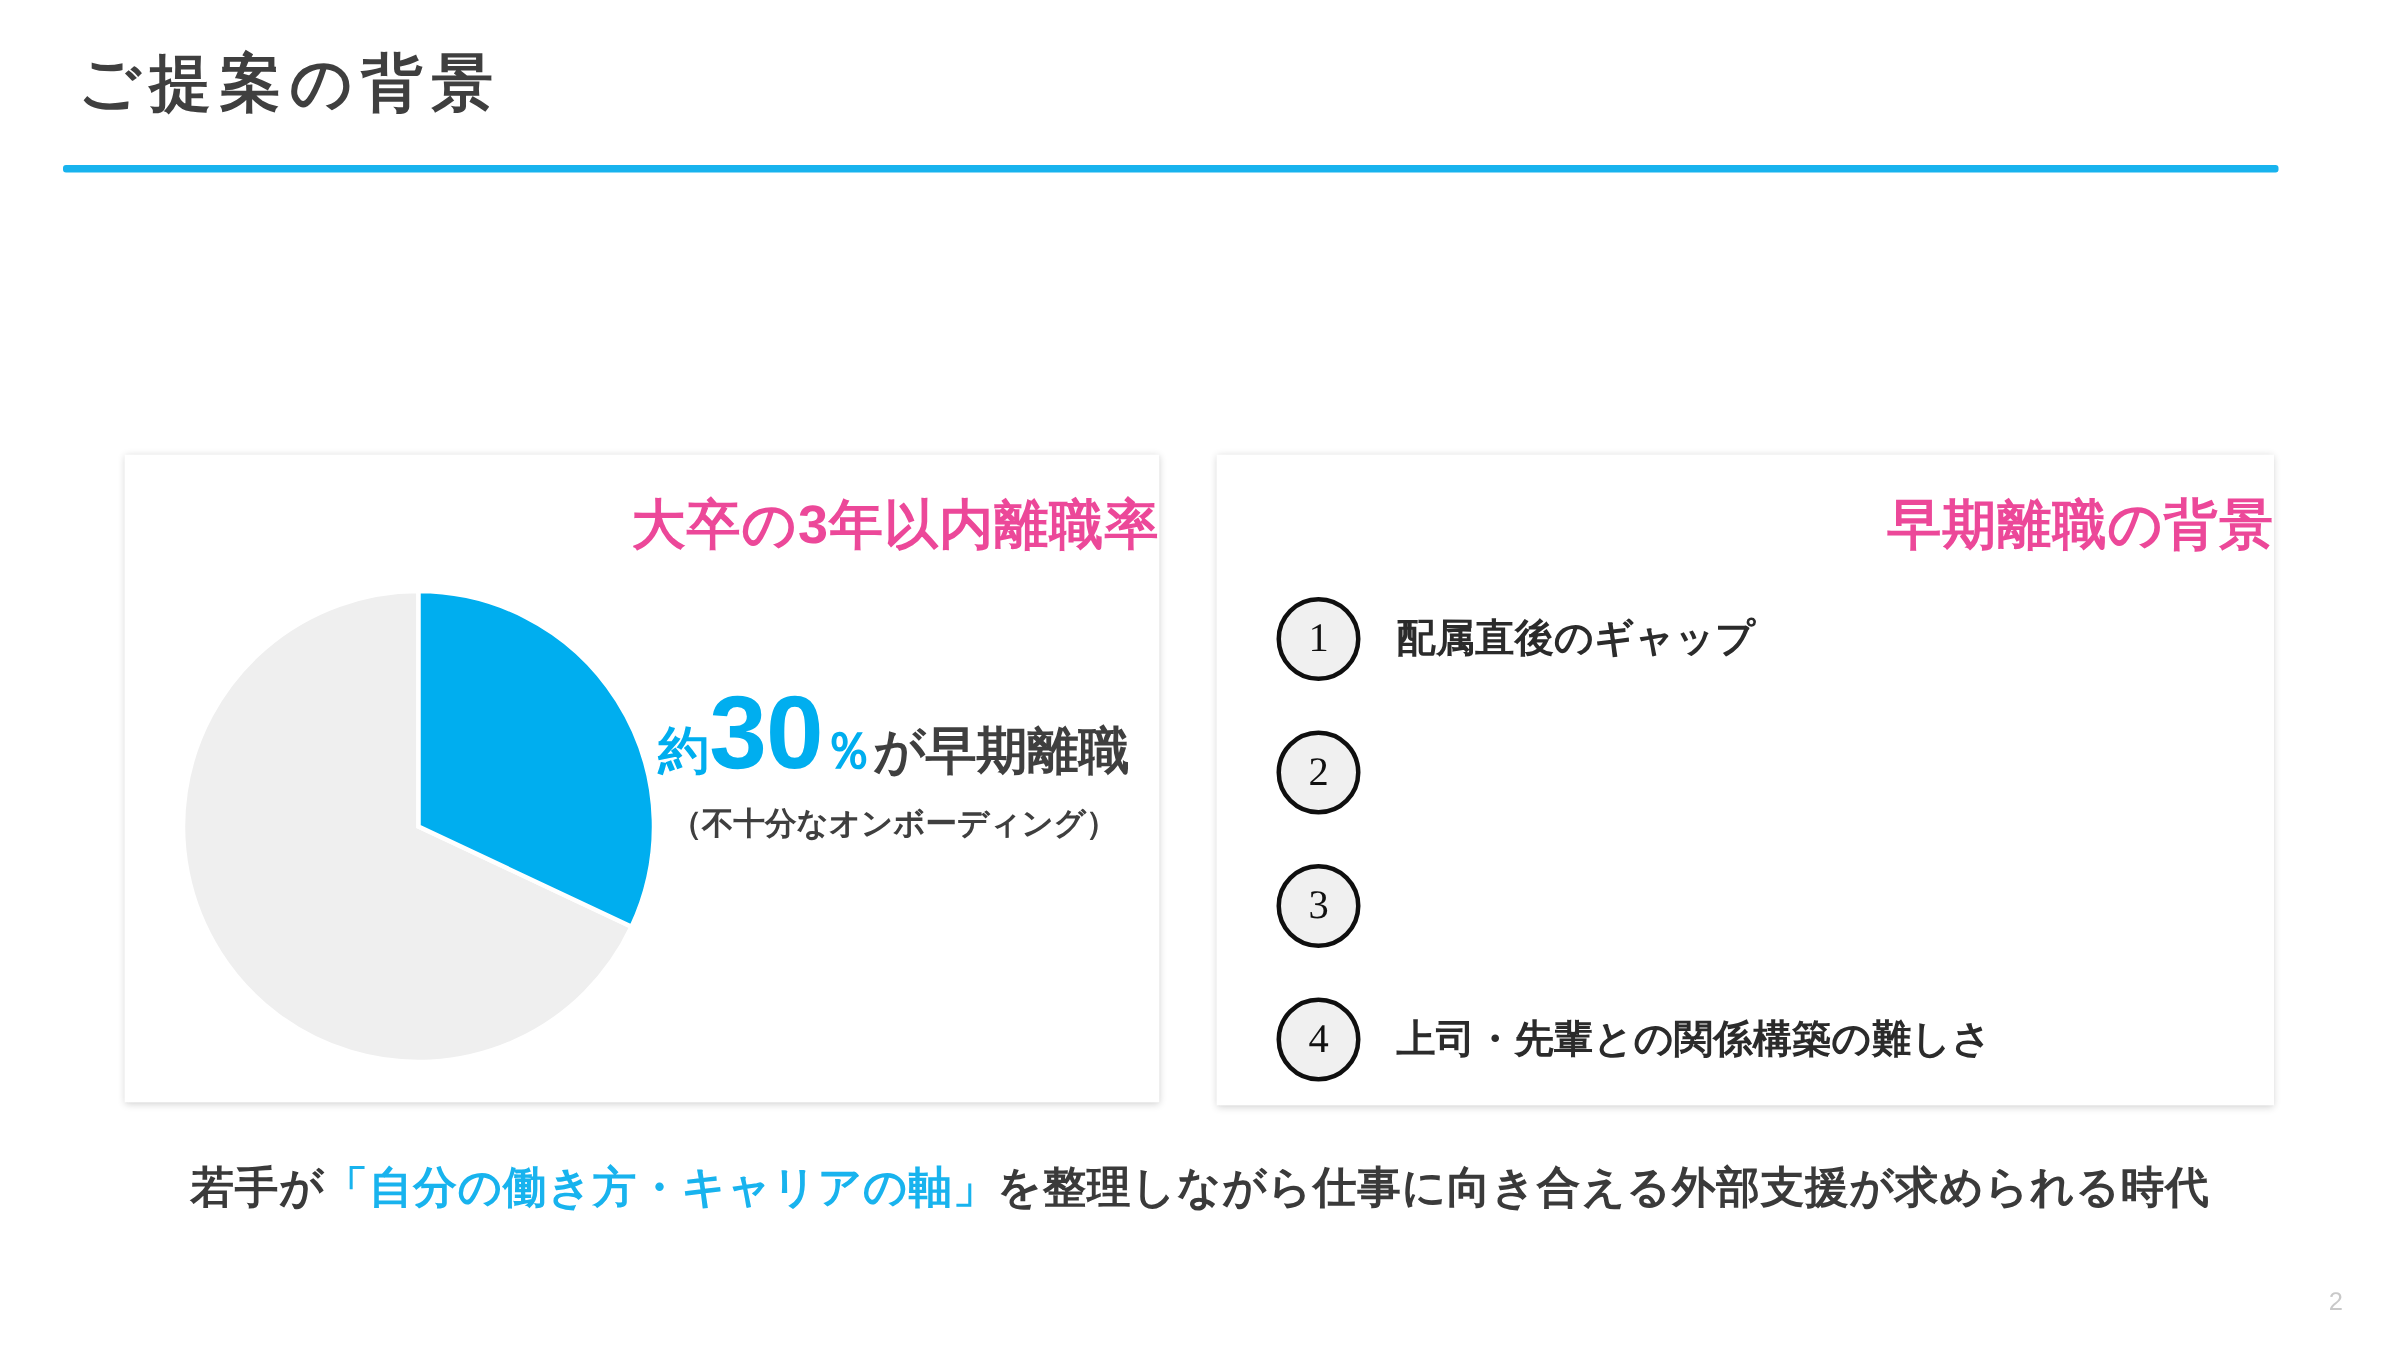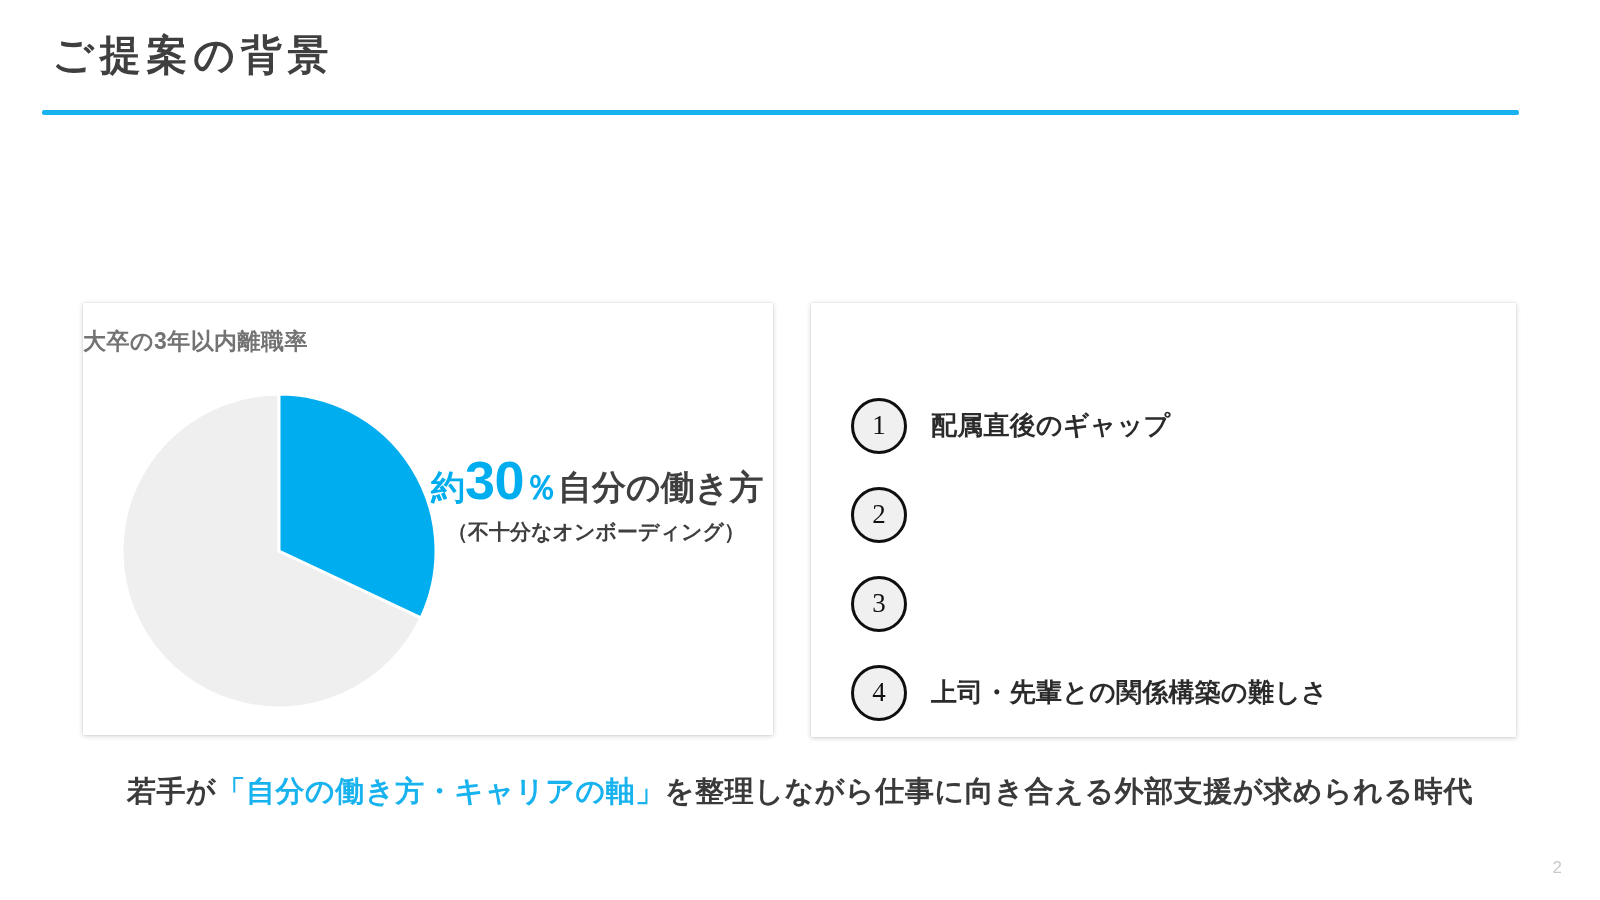--- a/index.html
+++ b/index.html
@@ -78,25 +78,25 @@
   .card-right {
     left: 728px;
     width: 705px;
     height: 434px;
   }
   .card-title {
     position: absolute;
     left: 0;
     right: 0;
     top: 23px;
-    text-align: left;
-    font-size: 23px;
+    text-align: right;
+    font-size: 36px;
     font-weight: 700;
     letter-spacing: 0.02em;
-    color: #737373;
+    color: #ec4899;
   }
 
   
   .pie-wrap {
     position: absolute;
     left: 36px;
     top: 88px;
     width: 320px;
     height: 320px;
   }
@@ -116,21 +116,21 @@
     white-space: nowrap;
     line-height: 1.1;
   }
   .callout-main .pfx {
     color: #00AEEF;
     font-size: 34px;
     font-weight: 700;
   }
   .callout-main .big {
     color: #00AEEF;
-    font-size: 54px;
+    font-size: 69px;
     font-weight: 700;
     letter-spacing: -0.01em;
   }
   .callout-main .pct {
     color: #00AEEF;
     font-size: 34px;
     font-weight: 700;
   }
   .callout-sub {
     margin-top: 8px;
@@ -217,26 +217,27 @@
       <div class="card-title">大卒の3年以内離職率</div>
 
       <div class="pie-wrap">
         <svg class="pie-svg" viewBox="0 0 320 320">
             <path d="M 160 160 L 302.06 226.85 A 157 157 0 1 1 160.00 3.00 Z" fill="#EFEFEF" stroke="#ffffff" stroke-width="3"></path>
             <path d="M 160 160 L 160.00 3.00 A 157 157 0 0 1 302.06 226.85 Z" fill="#00AEEF" stroke="#ffffff" stroke-width="3"></path>
           </svg>
       </div>
 
       <div class="pie-callout">
-        <div class="callout-main"><span class="pfx">約</span><span class="big">30</span><span class="pct">％</span><span>自分の働き方</span></div>
+        <div class="callout-main"><span class="pfx">約</span><span class="big">30</span><span class="pct">％</span><span>が早期離職</span></div>
         <div class="callout-sub">（不十分なオンボーディング）</div>
       </div>
     </div>
 
     <div class="card card-right">
+      <div class="card-title">早期離職の背景</div>
 
       <div class="num-list">
 
         <div class="num-item">
           <span class="num-badge">1</span>
           <span class="num-text">配属直後のギャップ</span>
         </div>
 
         <div class="num-item">
           <span class="num-badge">2</span>

